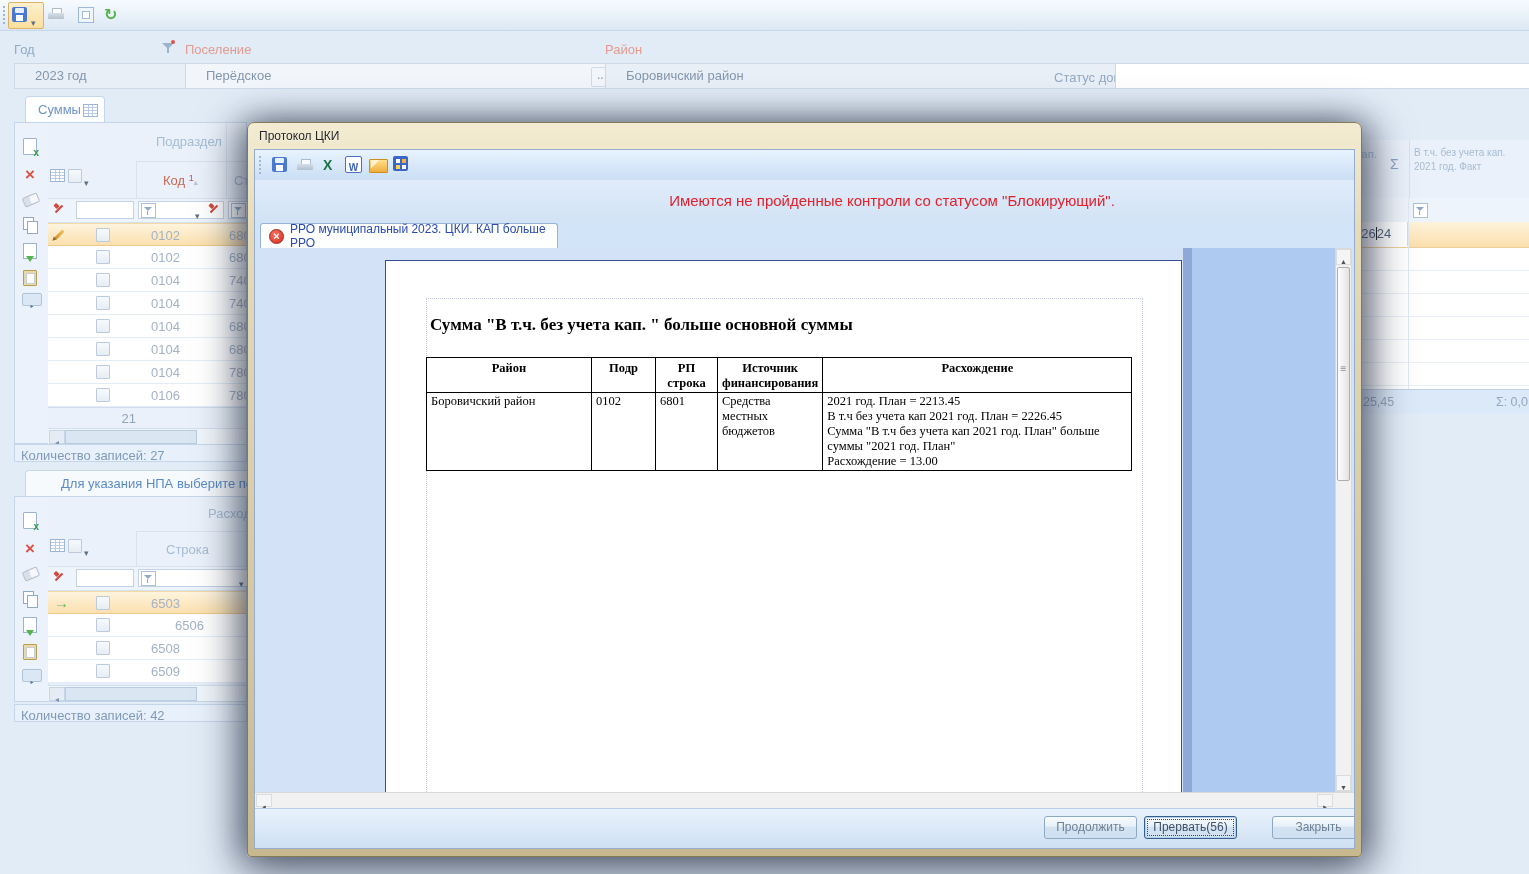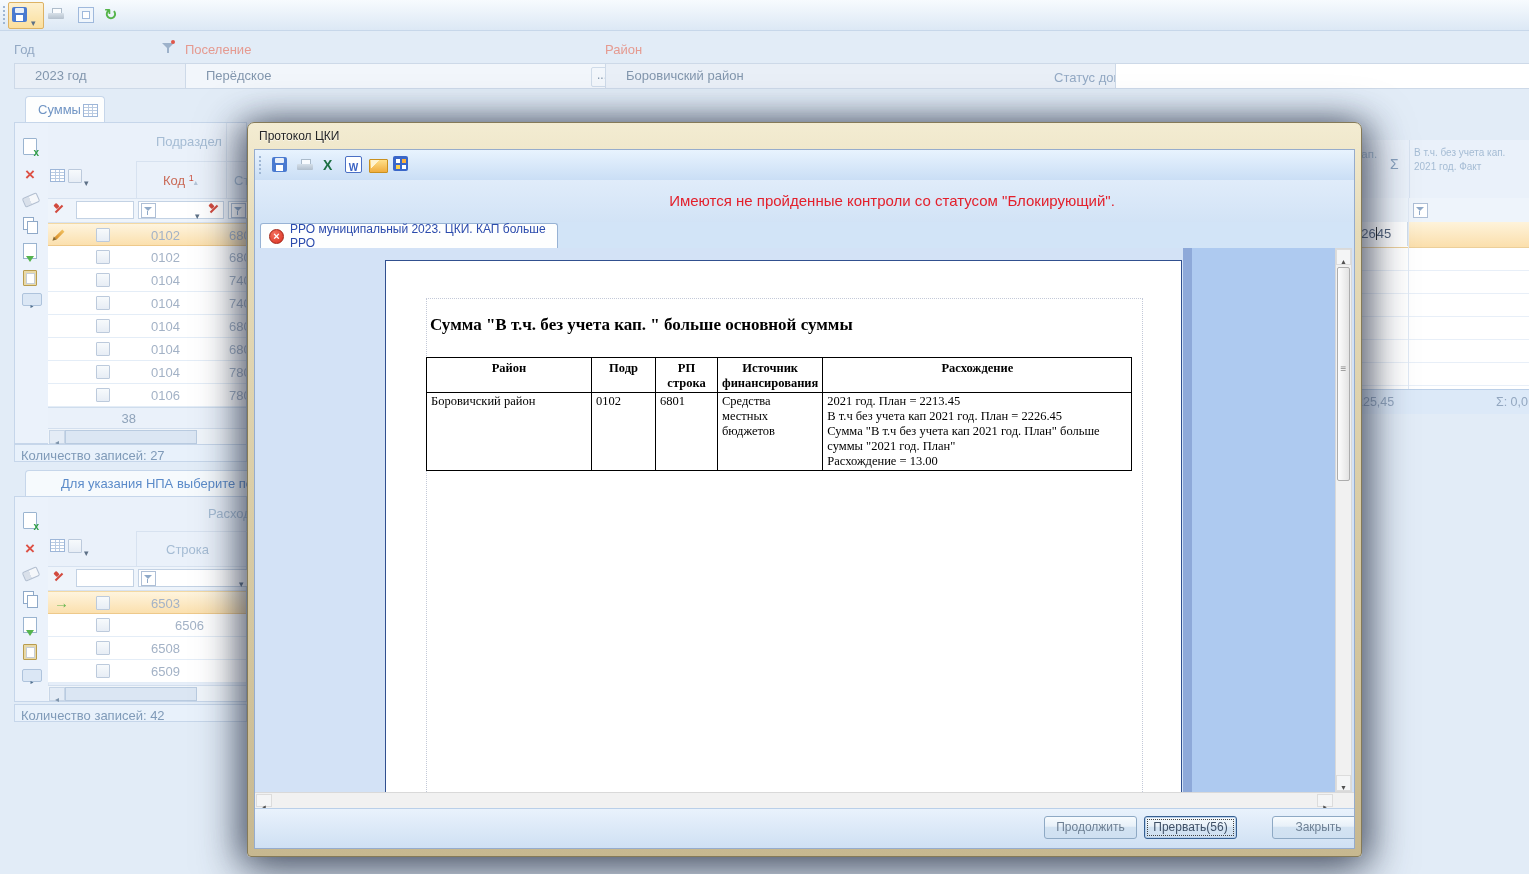--- a/index.html
+++ b/index.html
@@ -280,21 +280,21 @@
         <span class="txt" style="left:103px;">0104</span>
         <span class="txt" style="left:181px;">780</span>
       </div>
       <div class="grow" style="top:161px;">
         <span class="checkbox" style="position:absolute;left:48px;top:4px;"></span>
         <span class="txt" style="left:103px;">0106</span>
         <span class="txt" style="left:181px;">780</span>
       </div>
     </div>
     <div class="sumrow" style="left:33px;top:284px;">
-      <span style="position:absolute;left:28px;top:3px;width:60px;text-align:right;">38</span>
+      <span style="position:absolute;left:28px;top:3px;width:60px;text-align:right;">21</span>
     </div>
     <div class="hscroll" style="left:33px;top:305px;">
       <span class="arr" style="left:1px;"></span>
       <span class="thumb"></span>
     </div>
   </div>
   <div class="statusbar" style="left:14px;top:444px;width:233px;">Количество записей: 27</div>
 
   <div class="hint-tab" style="left:25px;top:470px;width:600px;padding-left:35px;">Для указания НПА выберите полн</div>
 
@@ -357,21 +357,21 @@
       <span class="abs" style="left:4px;top:8px;font-size:11.5px;color:#a5bcd4;">кап.</span>
       <span class="abs" style="left:4px;top:26px;font-size:11.5px;color:#a5bcd4;">н</span>
       <span class="abs" style="left:38px;top:16px;font-size:14px;color:#8aa3c0;">Σ</span>
       <div class="colb">В т.ч. без учета кап. 2021 год. Факт</div>
     </div>
     <div class="rg-filter">
       <span class="i-funnelbox" style="left:61px;top:5px;"></span>
     </div>
     <div class="rg-row1">
       <div class="rg-edit">
-        <span>226</span><span class="caret-i"></span><span>45</span>
+        <span>226</span><span class="caret-i"></span><span>24</span>
       </div>
       <div class="orange"></div>
     </div>
     <div class="rg-empty" style="top:107px;"></div>
     <div class="rg-empty" style="top:130px;"></div>
     <div class="rg-empty" style="top:153px;"></div>
     <div class="rg-empty" style="top:176px;"></div>
     <div class="rg-empty" style="top:199px;"></div>
     <div class="rg-empty" style="top:222px;"></div>
     <div class="abs" style="left:56px;top:58px;bottom:0;width:1px;background:#e0e9f4;"></div>

